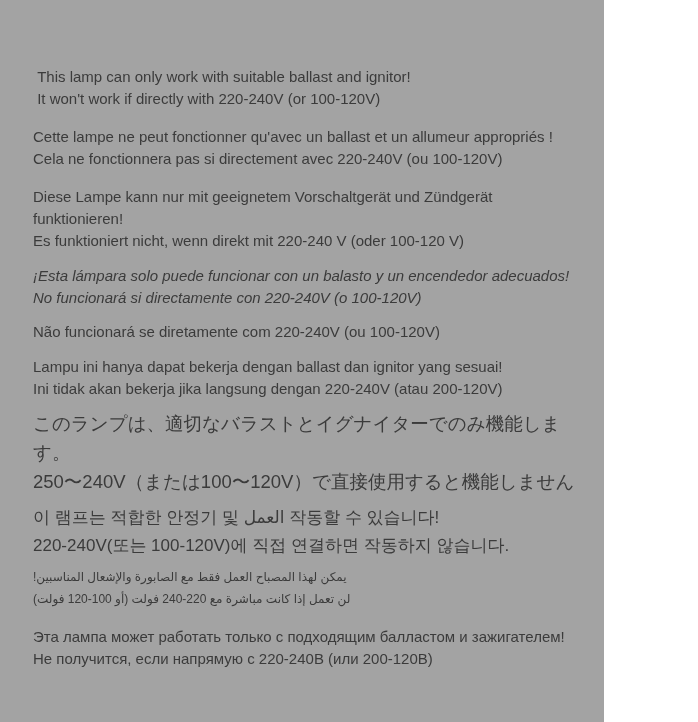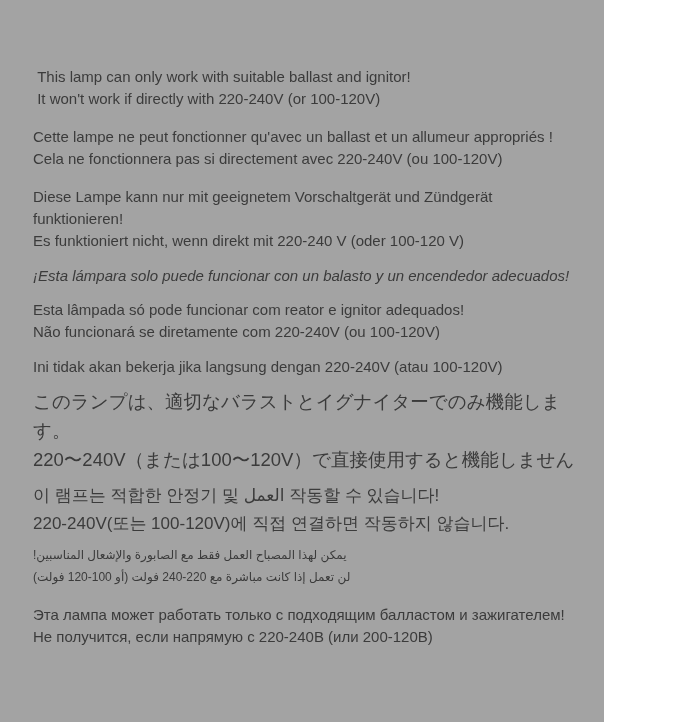--- a/index.html
+++ b/index.html
@@ -67,34 +67,35 @@
     <div class="line">Cela ne fonctionnera pas si directement avec 220-240V (ou 100-120V)</div>
   </div>
 
   <div class="para para-de" lang="de">
     <div class="line">Diese Lampe kann nur mit geeignetem Vorschaltgerät und Zündgerät funktionieren!</div>
     <div class="line">Es funktioniert nicht, wenn direkt mit 220-240 V (oder 100-120 V)</div>
   </div>
 
   <div class="para para-es" lang="es">
     <div class="line">¡Esta lámpara solo puede funcionar con un balasto y un encendedor adecuados!</div>
+    <div class="line">No funcionará si directamente con 220-240V (o 100-120V)</div>
   </div>
 
   <div class="para para-pt" lang="pt">
-    <div class="line">Esta lâmpada só pode funcionar com reator e ignitor adequados!</div>
     <div class="line">Não funcionará se diretamente com 220-240V (ou 100-120V)</div>
   </div>
 
   <div class="para para-id" lang="id">
-    <div class="line">Ini tidak akan bekerja jika langsung dengan 220-240V (atau 100-120V)</div>
+    <div class="line">Lampu ini hanya dapat bekerja dengan ballast dan ignitor yang sesuai!</div>
+    <div class="line">Ini tidak akan bekerja jika langsung dengan 220-240V (atau 200-120V)</div>
   </div>
 
   <div class="para para-ja" lang="ja">
     <div class="line">このランプは、適切なバラストとイグナイターでのみ機能します。</div>
-    <div class="line">220〜240V（または100〜120V）で直接使用すると機能しません</div>
+    <div class="line">250〜240V（または100〜120V）で直接使用すると機能しません</div>
   </div>
 
   <div class="para para-ko" lang="ko">
     <div class="line">이 램프는 적합한 안정기 및 العمل 작동할 수 있습니다!</div>
     <div class="line">220-240V(또는 100-120V)에 직접 연결하면 작동하지 않습니다.</div>
   </div>
 
   <div class="para para-ar" lang="ar" dir="rtl">
     <div class="line">يمكن لهذا المصباح العمل فقط مع الصابورة والإشعال المناسبين!</div>
     <div class="line">لن تعمل إذا كانت مباشرة مع 220-240 فولت (أو 100-120 فولت)</div>

